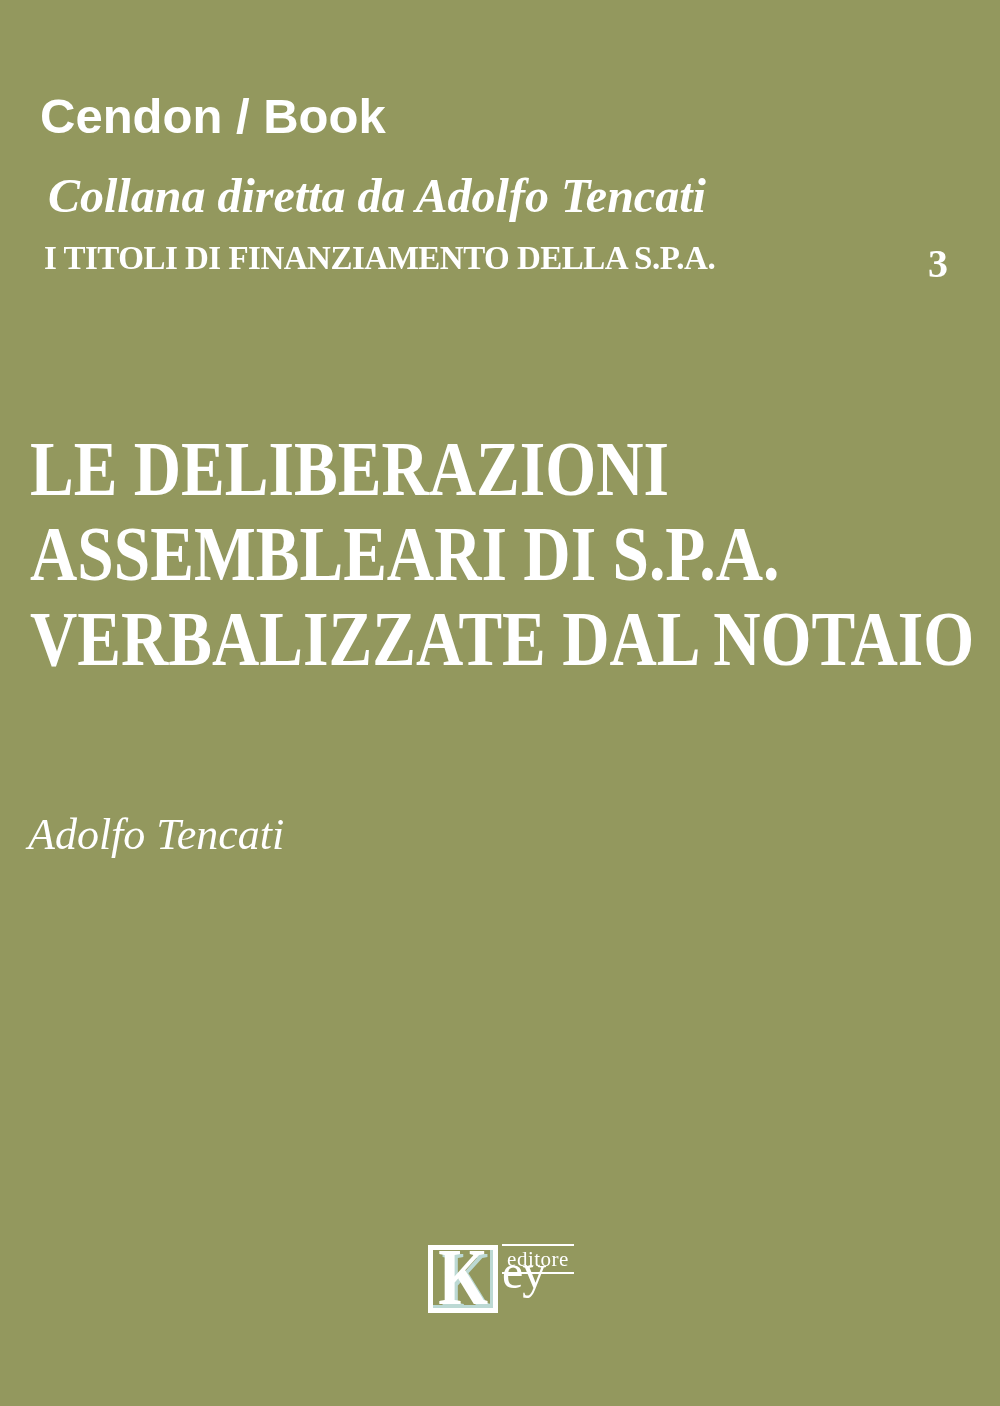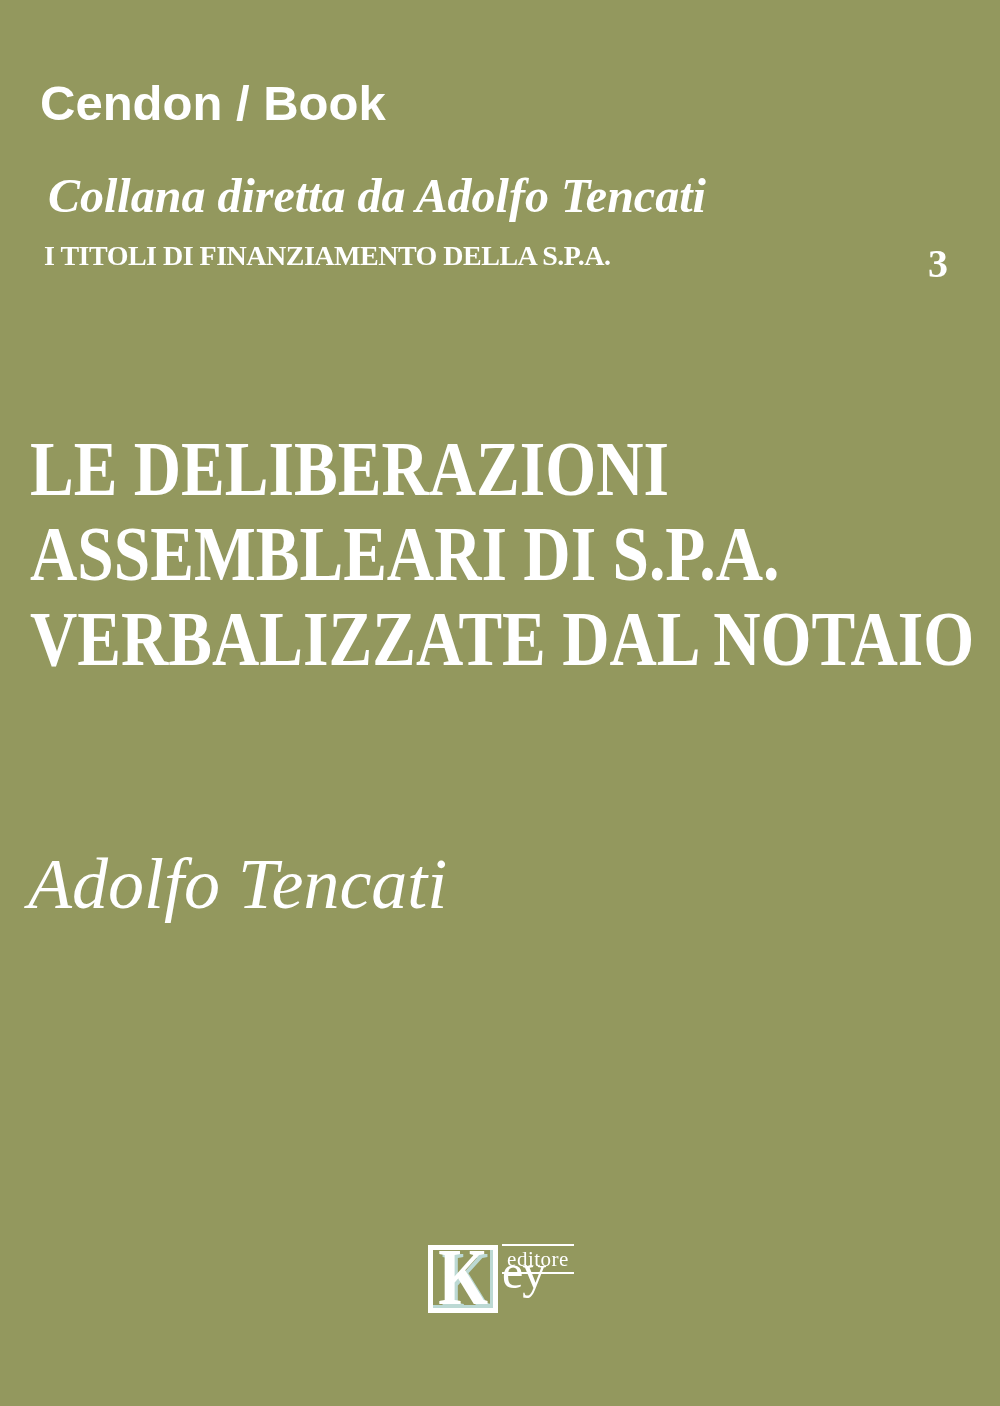--- a/index.html
+++ b/index.html
@@ -12,40 +12,40 @@
     position:relative;
     width:1000px;
     height:1406px;
     background:var(--bg);
     overflow:hidden;
     font-family:"Liberation Serif", serif;
     color:var(--ink);
   }
   .brand{
     position:absolute;
-    left:40px; top:79px;
+    left:40px; top:92px;
     font-family:"Liberation Sans", sans-serif;
     font-weight:bold;
     font-size:49px;
     line-height:1;
     letter-spacing:0px;
   }
   .series{
     position:absolute;
     left:48px; top:172px;
     font-style:italic;
     font-weight:bold;
     font-size:48px;
     line-height:1;
   }
   .collection{
     position:absolute;
     left:44px; top:242px;
     font-weight:bold;
-    font-size:28px;
+    font-size:33px;
     line-height:1;
     letter-spacing:-0.5px;
   }
   .volume{
     position:absolute;
     left:928px; top:244px;
     font-weight:bold;
     font-size:40px;
     line-height:1;
   }
@@ -55,24 +55,24 @@
     font-weight:bold;
     font-size:78px;
     line-height:85px;
     transform:scaleX(0.84);
     transform-origin:left top;
     white-space:nowrap;
   }
   .title .line{display:block;}
   .author{
     position:absolute;
-    left:28px; top:848px;
+    left:28px; top:813px;
     font-style:italic;
     font-weight:normal;
-    font-size:72px;
+    font-size:44px;
     line-height:1;
     text-align:right;
   }
   
   .logo{
     position:absolute;
     left:428px; top:1244px;
     width:150px; height:100px;
   }
   .k-box{

